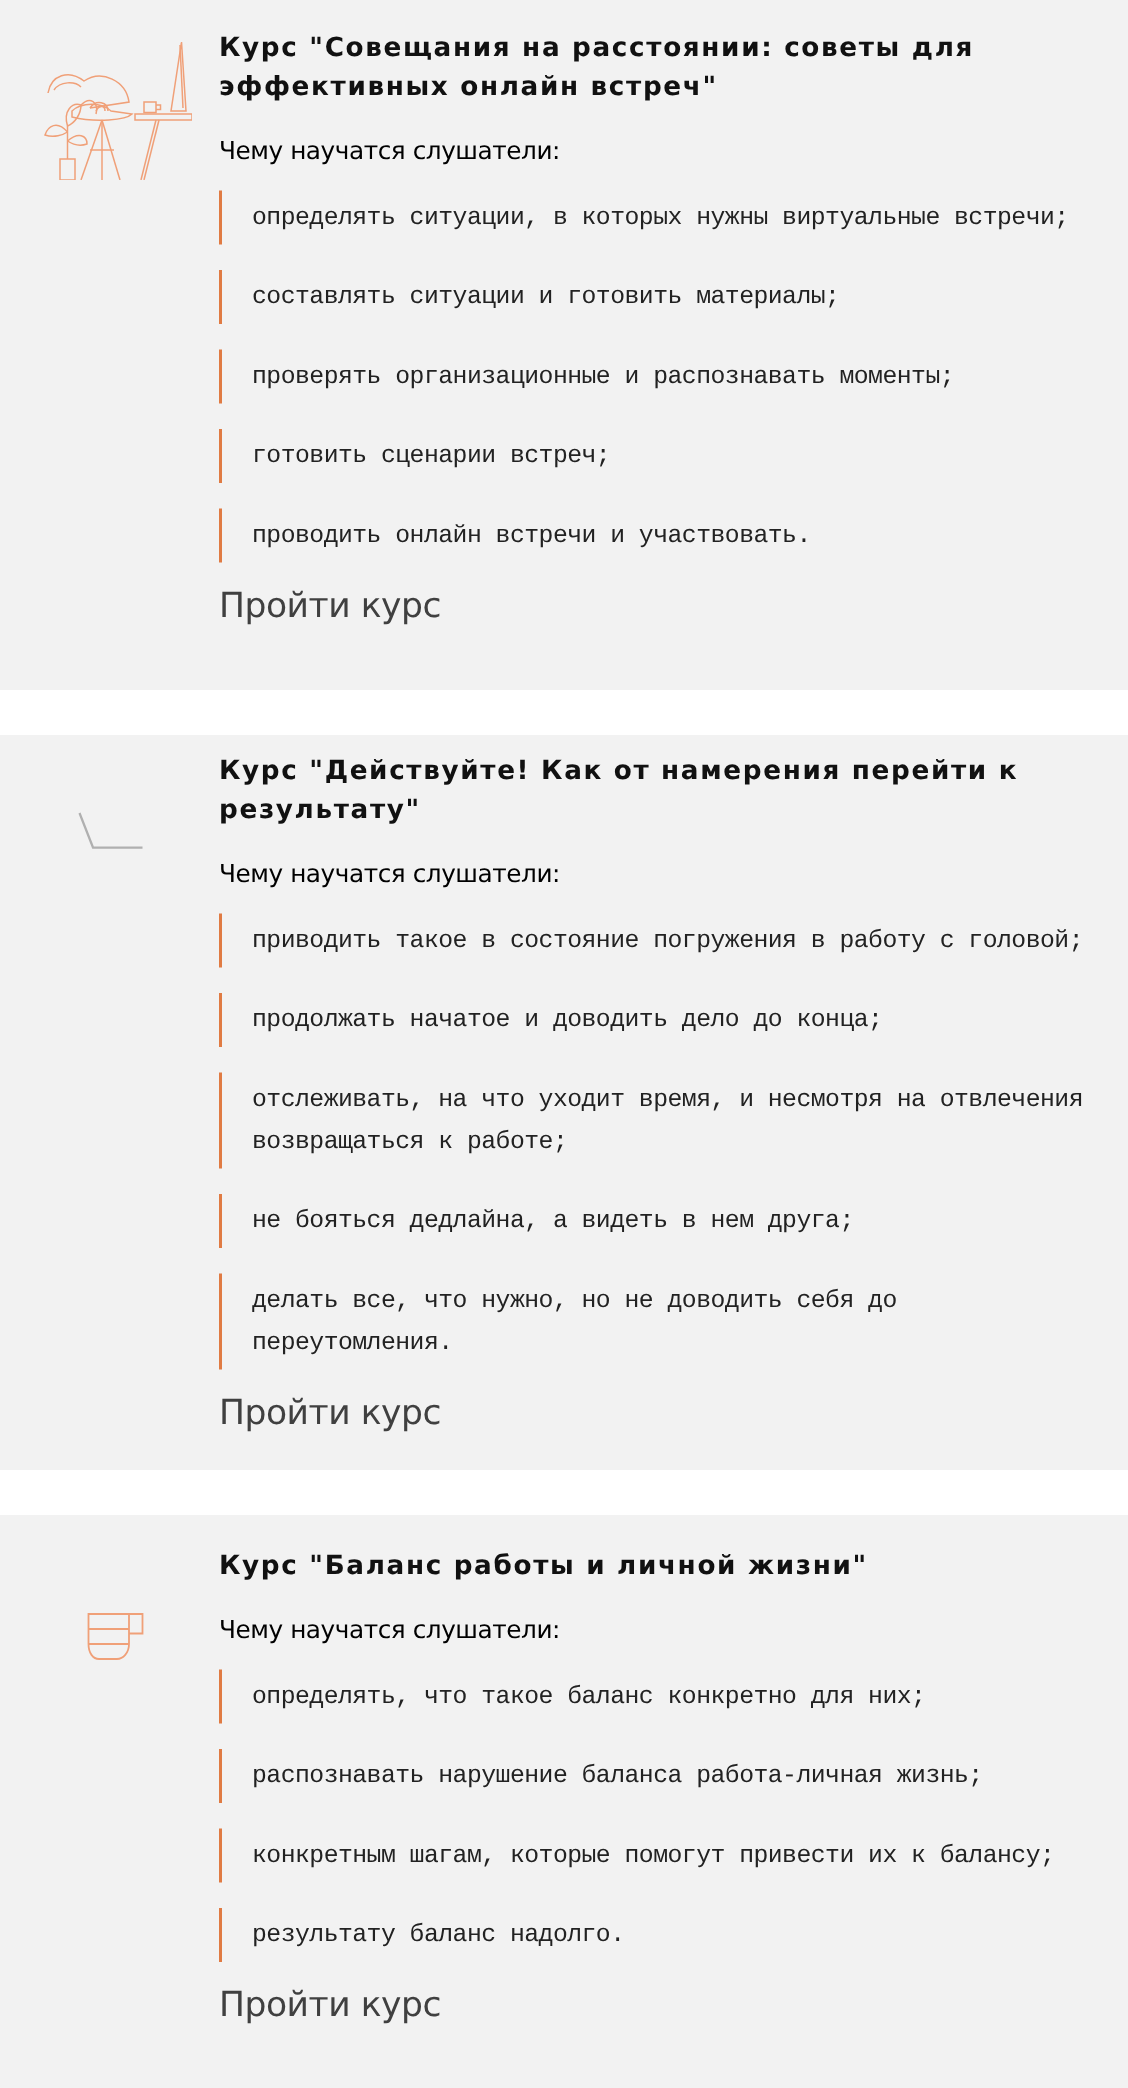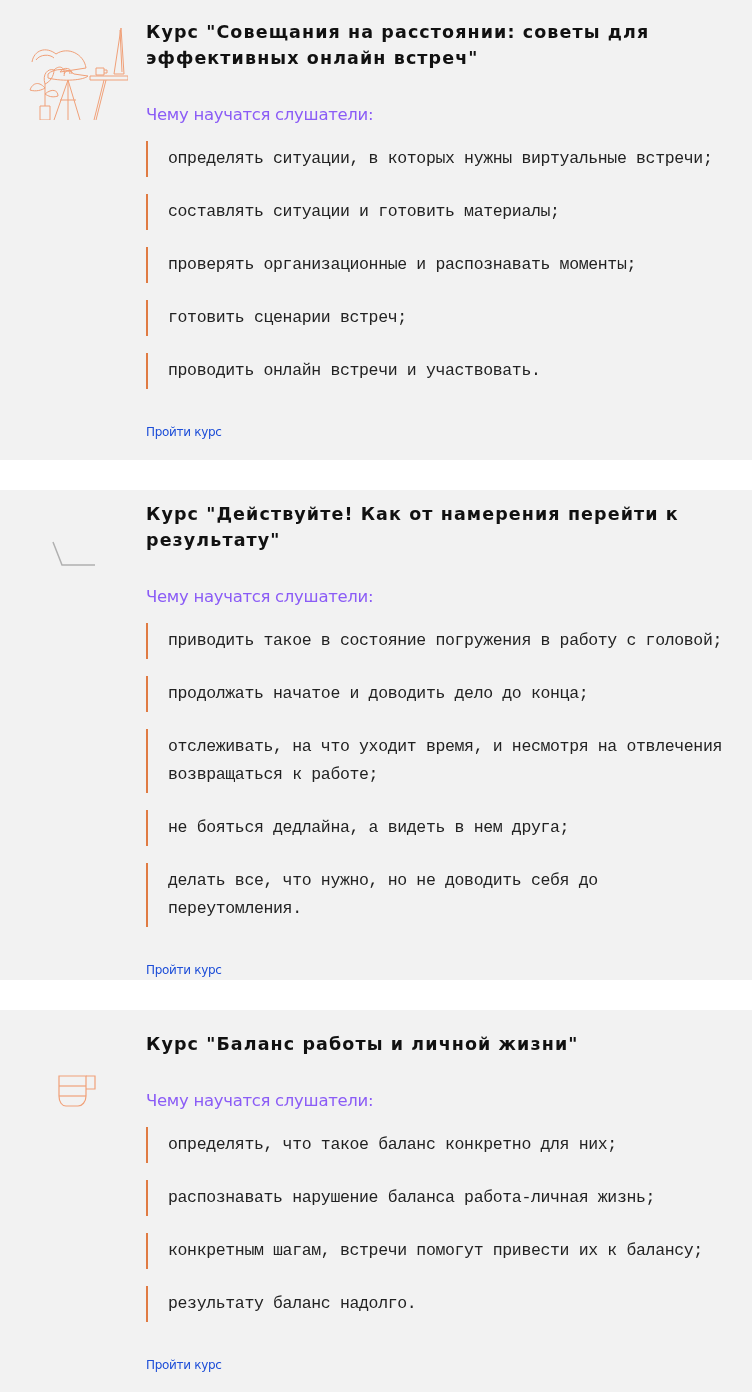--- a/index.html
+++ b/index.html
@@ -25,45 +25,45 @@
       font-size: 17.5px;
       line-height: 26px;
       letter-spacing: 1.1px;
       color: #111111;
       margin: 0;
     }
     .subtitle {
       font-family: "DejaVu Sans", sans-serif;
       font-size: 16.5px;
       line-height: 24px;
-      color: #8b5cf6;
+      color: #000000;
       letter-spacing: -0.3px;
-      margin-top: 32px;
+      margin-top: 18px;
     }
     ul.items { list-style: none; margin: 14px 0 0 0; padding: 0; }
     ul.items li {
       border-left: 2px solid #e07b43;
       padding-left: 20px;
       margin-bottom: 17px;
       font-family: Liberation Mono, monospace;
       font-size: 16.5px;
       line-height: 28px;
       letter-spacing: -0.35px;
       color: #222222;
       padding-top: 4px;
       padding-bottom: 4px;
     }
     .cta {
       display: inline-block;
-      margin-top: 14px;
+      margin-top: 0;
       font-family: "DejaVu Sans", sans-serif;
-      font-size: 12px;
+      font-size: 23px;
       line-height: 24px;
       letter-spacing: -0.3px;
-      color: #1d4ed8;
+      color: #404040;
       text-decoration: none;
     }
   </style>
 </head>
 <body>
 
 <section class="card card-1">
   <div class="icon-box">
     <svg width="104" height="96" viewBox="0 0 104 96" fill="none" stroke="#f0a078" stroke-width="1">
 
@@ -136,17 +136,17 @@
       <path d="M3 12 L30 12"></path>
       <path d="M3 22 L30 22"></path>
       <path d="M30 2 L39 2 L39 15 L30 15"></path>
     </svg>
   </div>
   <h2 class="title">Курс "Баланс работы и личной жизни"</h2>
   <div class="subtitle">Чему научатся слушатели:</div>
   <ul class="items">
     <li>определять, что такое баланс конкретно для них;</li>
     <li>распознавать нарушение баланса работа-личная жизнь;</li>
-    <li>конкретным шагам, встречи помогут привести их к балансу;</li>
+    <li>конкретным шагам, которые помогут привести их к балансу;</li>
     <li>результату баланс надолго.</li>
   </ul>
   <a class="cta" href="#">Пройти курс</a>
 </section>
 
 </body></html>

